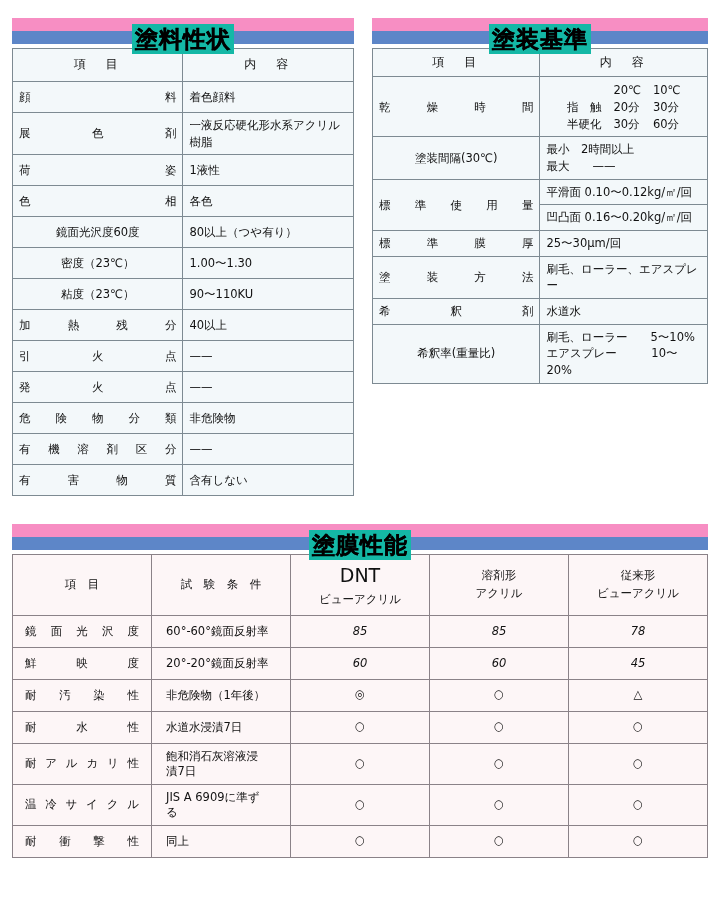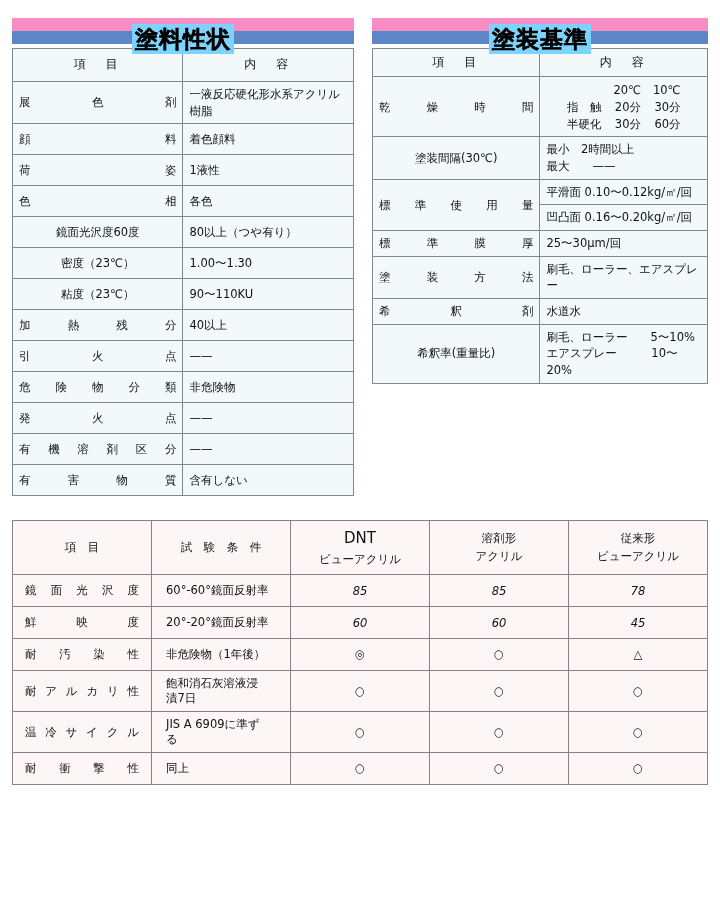--- a/index.html
+++ b/index.html
@@ -46,21 +46,21 @@
     height: 34px;
     line-height: 34px;
     text-align: center;
     font-size: 23px;
     font-weight: bold;
     letter-spacing: 1px;
     color: #000000;
     z-index: 2;
   }
   .banner .banner-title span {
-    background: #7dd3fc;
+    background: #14b8a6;
     padding: 0 3px;
     display: inline-block;
     line-height: 30px;
     margin-top: 10px;
     -webkit-text-stroke: 0.4px #000;
   }
 
   
   table.spec {
     border-collapse: collapse;
@@ -120,21 +120,21 @@
   
   .dry {
     border-collapse: collapse;
     margin: 0 auto;
     font-size: 11.5px;
   }
   .dry td {
     border: none !important;
     padding: 0 6px !important;
     height: 17px !important;
-    text-align: right;
+    text-align: left;
     white-space: nowrap;
     background: transparent;
   }
   .dry td.k { text-align: justify; text-align-last: justify; min-width: 34px; margin-left: 32px; }
 
   
   .perf-wrap {
     padding: 0 12px;
     box-sizing: border-box;
   }
@@ -167,21 +167,21 @@
   table.perf td.num {
     text-align: center;
     width: 90px;
     font-style: italic;
   }
   table.perf td.hd {
     text-align: center;
     padding: 6px 4px;
     line-height: 1.55;
   }
-  .hd-big { font-size: 15px; }
+  .hd-big { font-size: 19px; }
   .sym {
     font-size: 13px;
     line-height: 1;
   }
 </style>
 </head>
 <body>
 
 <div class="top-row">
 
@@ -195,28 +195,28 @@
       <div class="banner-title"><span>塗料性状</span></div>
     </div>
 
     <table class="spec">
       <tbody>
         <tr>
           <td class="head">項　目</td>
           <td class="head">内　容</td>
         </tr>
         <tr>
+          <td class="label">顔料</td>
+          <td class="val">着色顔料</td>
+        </tr>
+        <tr>
           <td class="label">展色剤</td>
           <td class="val">一液反応硬化形水系アクリル樹脂</td>
         </tr>
         <tr>
-          <td class="label">顔料</td>
-          <td class="val">着色顔料</td>
-        </tr>
-        <tr>
           <td class="label">荷姿</td>
           <td class="val">1液性</td>
         </tr>
         <tr>
           <td class="label">色相</td>
           <td class="val">各色</td>
         </tr>
         <tr>
           <td class="label-c">鏡面光沢度60度</td>
           <td class="val">80以上（つや有り）</td>
@@ -231,26 +231,26 @@
         </tr>
         <tr>
           <td class="label">加熱残分</td>
           <td class="val">40以上</td>
         </tr>
         <tr>
           <td class="label">引火点</td>
           <td class="val">——</td>
         </tr>
         <tr>
+          <td class="label">発火点</td>
+          <td class="val">——</td>
+        </tr>
+        <tr>
           <td class="label">危険物分類</td>
           <td class="val">非危険物</td>
-        </tr>
-        <tr>
-          <td class="label">発火点</td>
-          <td class="val">——</td>
         </tr>
         <tr>
           <td class="label">有機溶剤区分</td>
           <td class="val">——</td>
         </tr>
         <tr>
           <td class="label">有害物質</td>
           <td class="val">含有しない</td>
         </tr>
       </tbody>
@@ -337,20 +337,27 @@
         </tr>
       </tbody>
     </table>
   </div>
 </div>
 
 <div style="height:24px"></div>
 
 <div class="perf-wrap">
 
+  <div class="banner">
+    <div class="stripes">
+      <div class="stripe-pink"></div>
+      <div class="stripe-blue"></div>
+    </div>
+    <div class="banner-title"><span>塗膜性能</span></div>
+  </div>
 
   <table class="perf">
     <tbody>
       <tr>
         <td class="hd">項　目</td>
         <td class="hd">試　験　条　件</td>
         <td class="hd">
           <div class="hd-big">DNT</div>
           <div>ビューアクリル</div>
         </td>
@@ -379,20 +386,27 @@
         <td class="num">45</td>
       </tr>
       <tr>
         <td class="pl">耐汚染性</td>
         <td class="cond">非危険物（1年後）</td>
         <td class="num sym">◎</td>
         <td class="num sym">○</td>
         <td class="num sym">△</td>
       </tr>
       <tr>
+        <td class="pl">耐水性</td>
+        <td class="cond">水道水浸漬7日</td>
+        <td class="num sym">○</td>
+        <td class="num sym">○</td>
+        <td class="num sym">○</td>
+      </tr>
+      <tr>
         <td class="pl">耐アルカリ性</td>
         <td class="cond">飽和消石灰溶液浸漬7日</td>
         <td class="num sym">○</td>
         <td class="num sym">○</td>
         <td class="num sym">○</td>
       </tr>
       <tr>
         <td class="pl">温冷サイクル</td>
         <td class="cond">JIS A 6909に準ずる</td>
         <td class="num sym">○</td>

